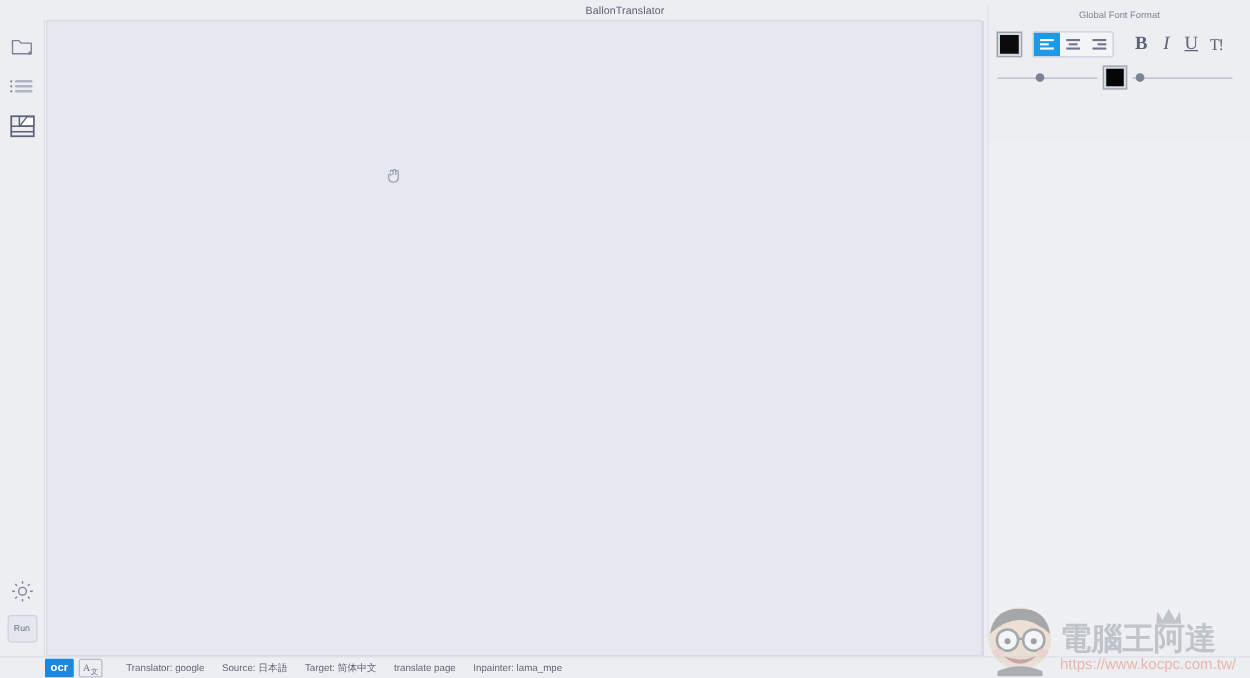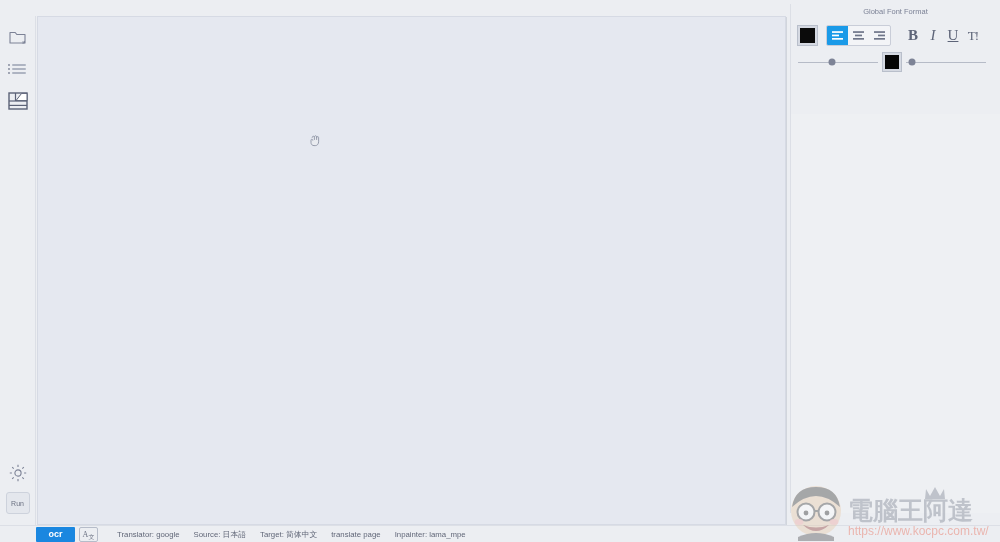--- a/index.html
+++ b/index.html
@@ -181,21 +181,21 @@
 
   
   .statusbar {
     position: absolute; left: 0; bottom: 0; width: 1000px; height: 17px;
     background: #eceef2;
     border-top: 1px solid #dcdfe6;
     display: flex; align-items: center;
   }
   .ocr-badge {
     margin-left: 36px;
-    width: 39px; height: 15px;
+    width: 23px; height: 15px;
     background: #1a87e0; color: #fff;
     font-size: 9px; font-weight: bold;
     display: flex; align-items: center; justify-content: center;
     border-radius: 1px; cursor: pointer;
   }
   .trans-icon {
     width: 19px; height: 15px; margin-left: 4px;
     border: 1px solid #b6bcc9; border-radius: 2px;
     display: flex; align-items: center; justify-content: center;
     color: #6b7183; background: #eceef2; cursor: pointer;
@@ -211,20 +211,42 @@
     position: absolute; right: 4px; bottom: 1px;
     width: 206px; height: 58px;
     opacity: .40; pointer-events: none;
   }
 </style>
 </head>
 <body>
 
 <div id="app">
 
+  <div class="titlebar">
+    <div class="titlebar-title">BallonTranslator</div>
+    <div class="winbtns">
+      <div class="winbtn">
+        <svg width="11" height="11" viewBox="0 0 11 11">
+          <line x1="1.5" y1="5.5" x2="9.5" y2="5.5" stroke="currentColor" stroke-width="1"></line>
+        </svg>
+      </div>
+      <div class="winbtn">
+        <svg width="11" height="11" viewBox="0 0 11 11">
+          <rect x="1.5" y="2" width="8" height="7" fill="none" stroke="currentColor" stroke-width="1"></rect>
+          <line x1="1.5" y1="4" x2="9.5" y2="4" stroke="currentColor" stroke-width="1"></line>
+        </svg>
+      </div>
+      <div class="winbtn">
+        <svg width="11" height="11" viewBox="0 0 11 11">
+          <line x1="2" y1="2" x2="9" y2="9" stroke="currentColor" stroke-width="1"></line>
+          <line x1="9" y1="2" x2="2" y2="9" stroke="currentColor" stroke-width="1"></line>
+        </svg>
+      </div>
+    </div>
+  </div>
 
   <div class="sidebar">
 
     <div class="side-icon first">
       <svg width="20" height="17" viewBox="0 0 20 17">
         <path d="M2 14V3.5h5.2l1.6 2H17V14z" fill="none" stroke="currentColor" stroke-width="1.1" stroke-linejoin="round"></path>
         <path d="M14.8 12.3l1.6 1.6M16.4 11.9v2.1h-2.1" fill="none" stroke="currentColor" stroke-width="1"></path>
       </svg>
     </div>
 

